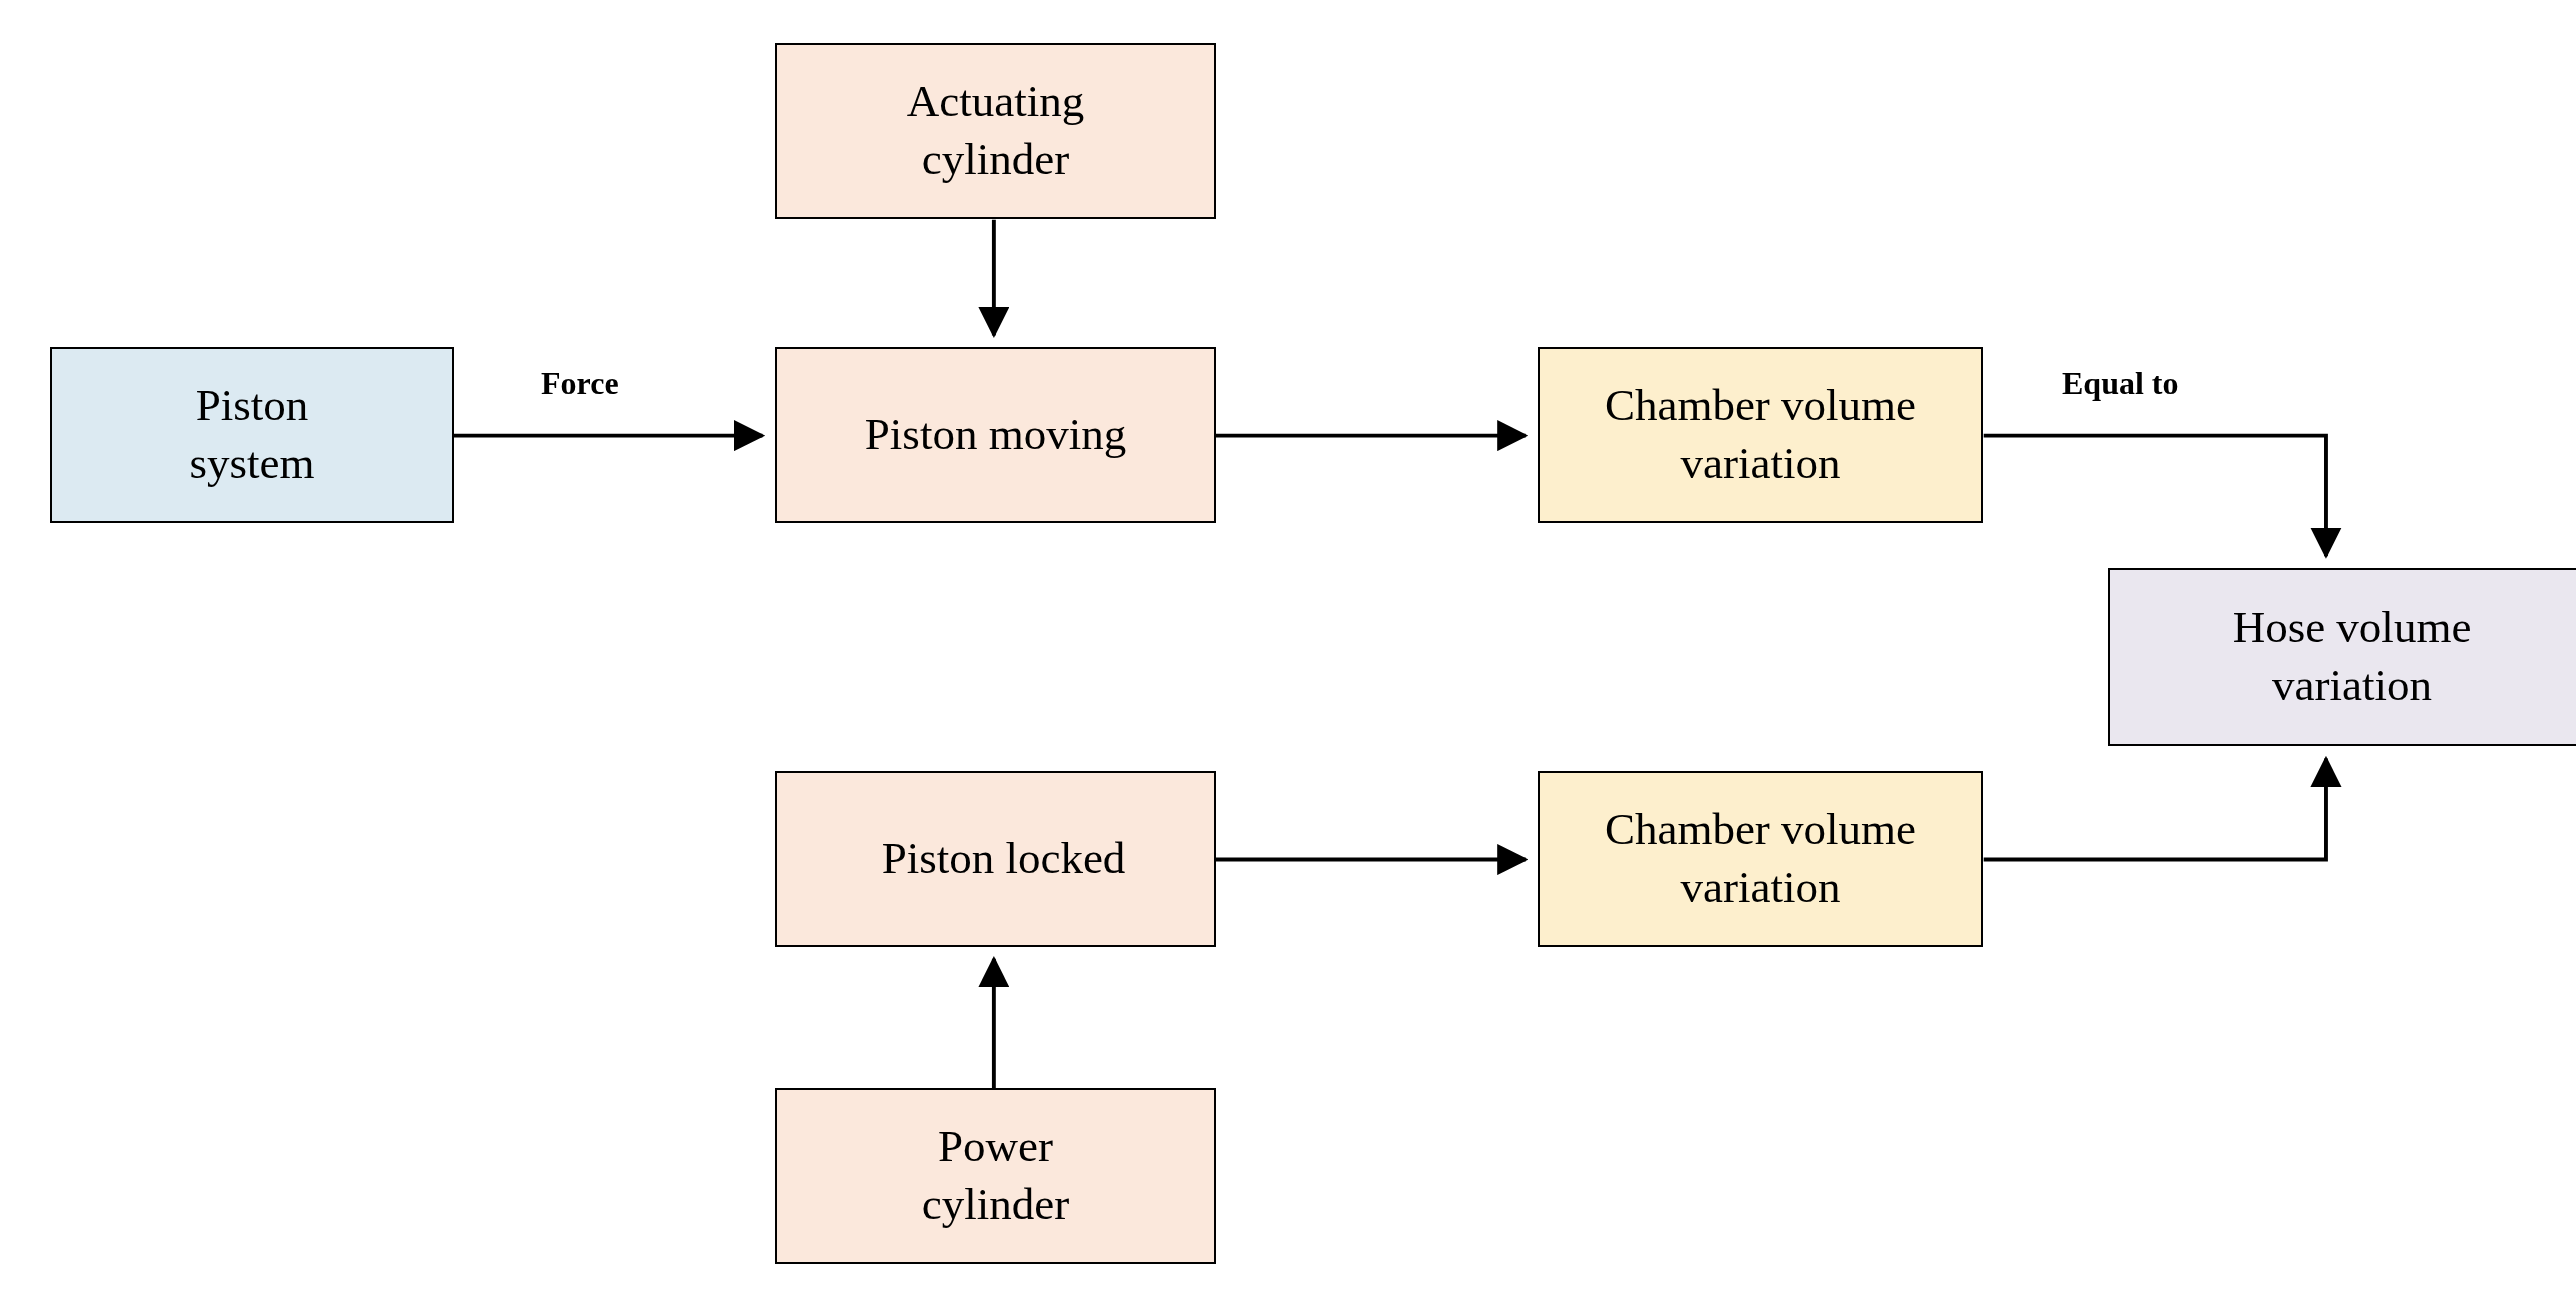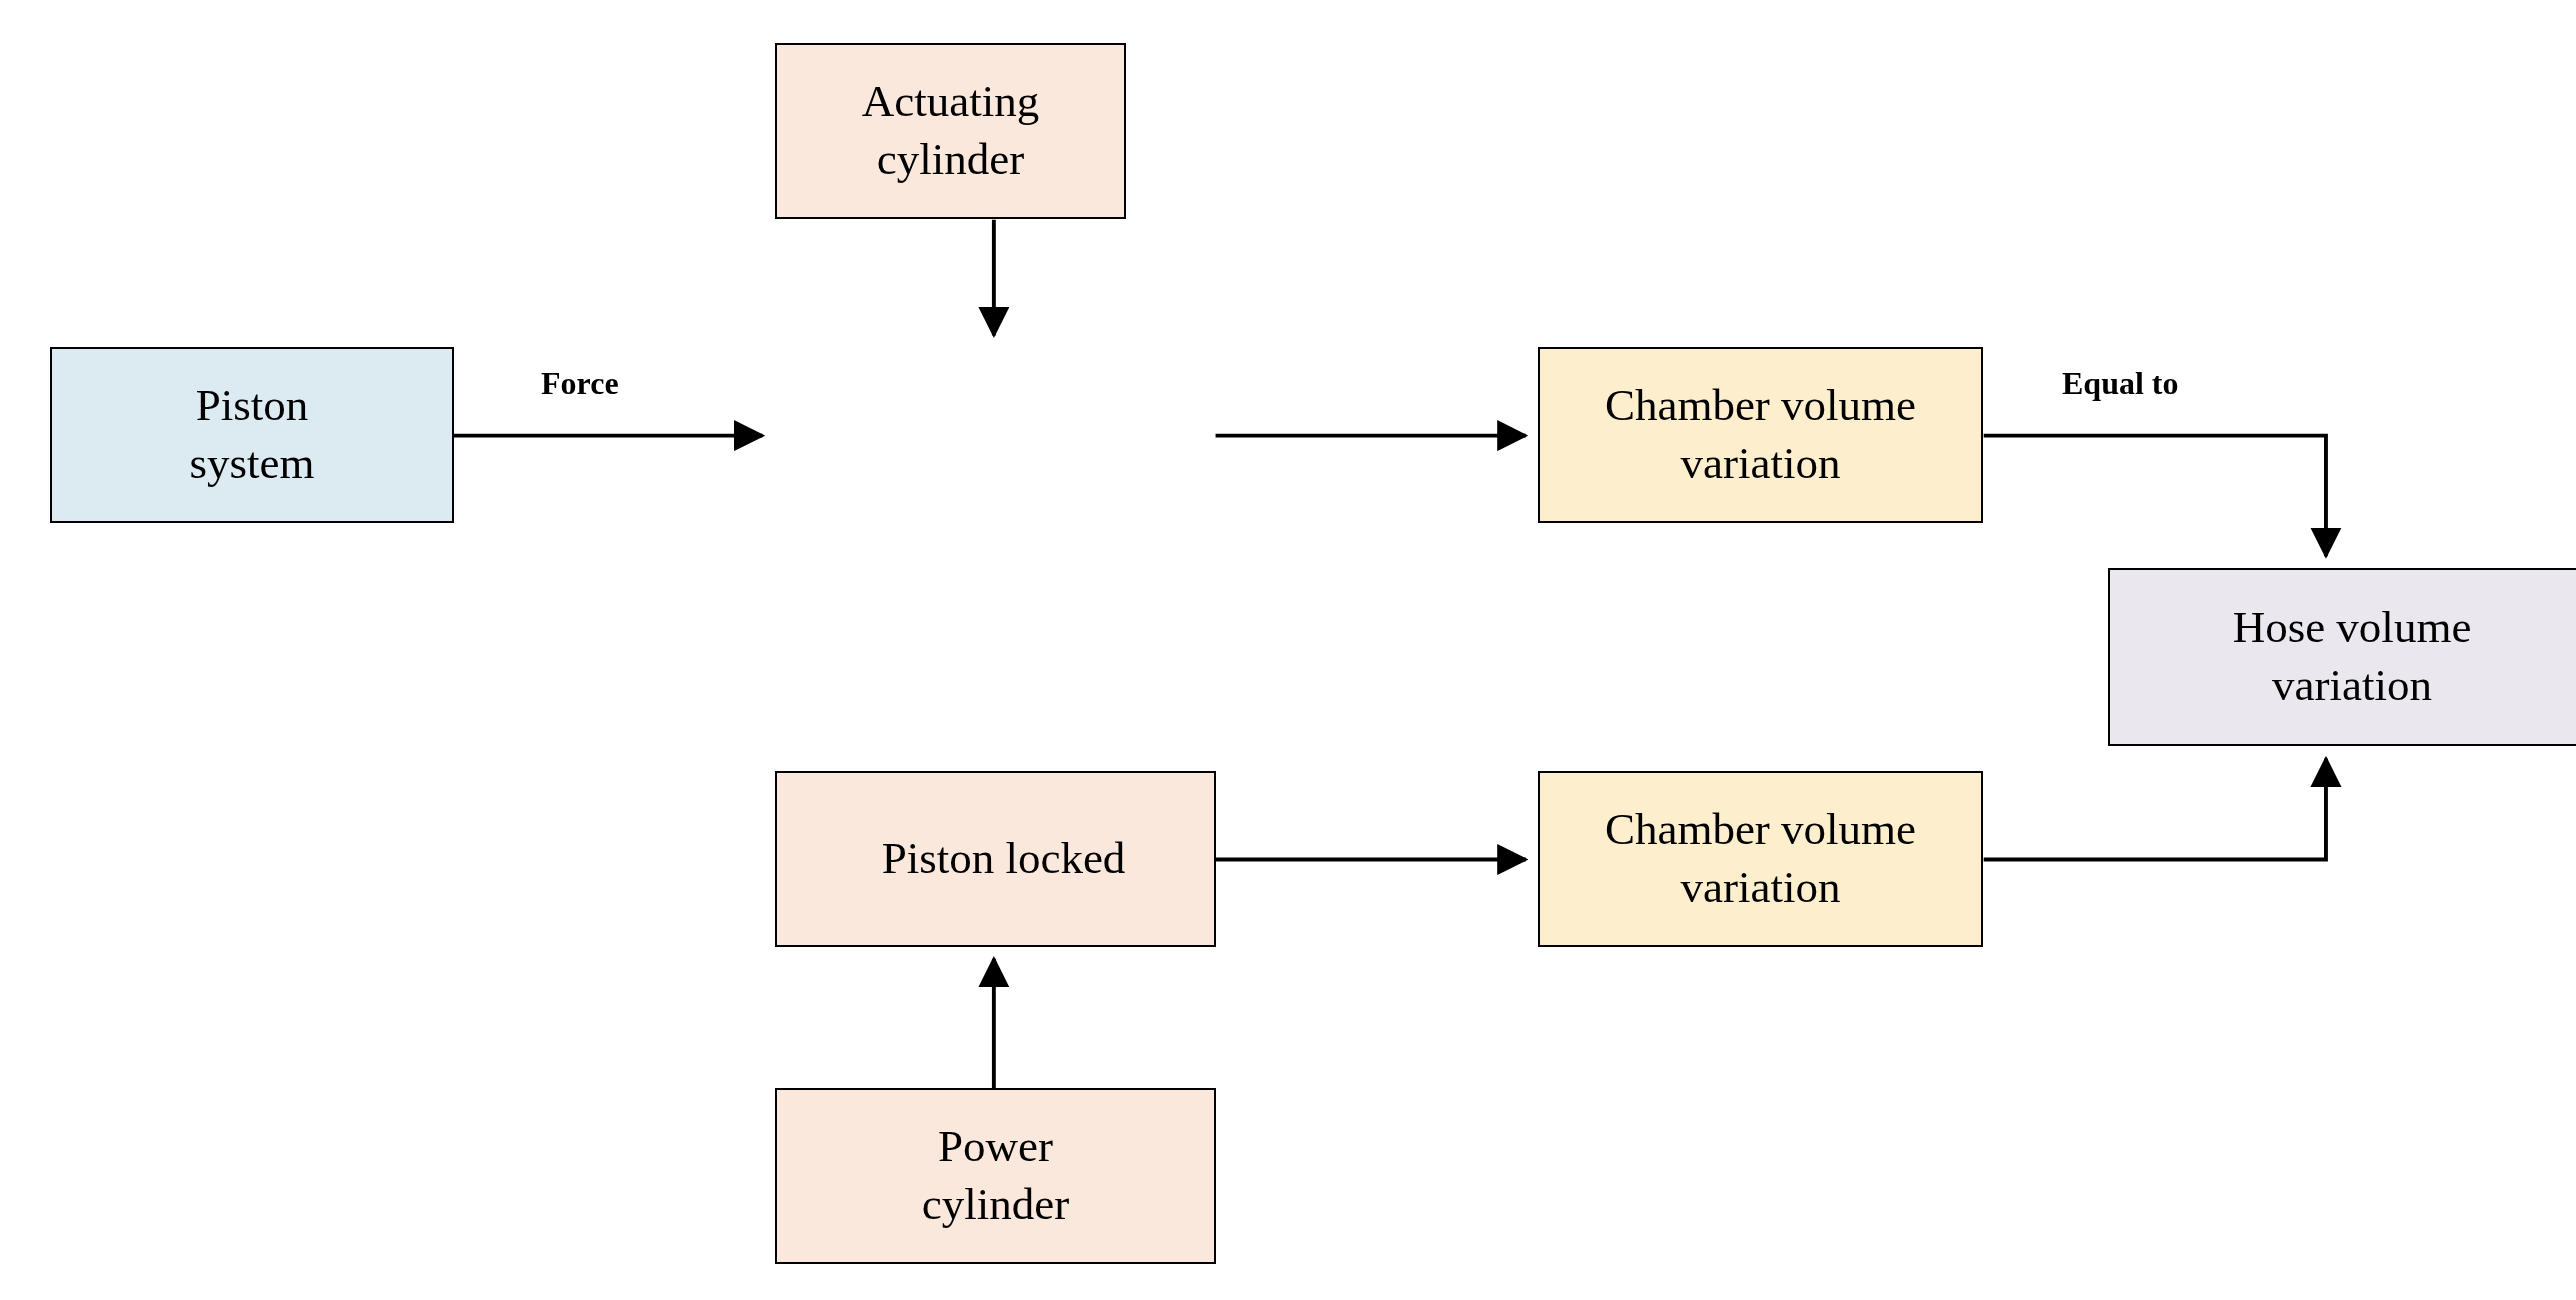--- a/index.html
+++ b/index.html
@@ -71,23 +71,24 @@
       <path marker-end="url(#arrow-down)" d="M 2040 448 L 2392 448 L 2392 572"></path>
       <path marker-end="url(#arrow-up)" d="M 1022 1119 L 1022 986"></path>
       <path marker-end="url(#arrow-right)" d="M 1250 884 L 1569 884"></path>
       <path marker-end="url(#arrow-up)" d="M 2040 884 L 2392 884 L 2392 780"></path>
     </g>
   </svg>
 
   <div class="node" id="n0" style="left: 50px; top: 347px; width: 404px; height: 176px; background: rgb(220, 234, 242);">Piston
 system</div>
 
-  <div class="node" id="n1" style="left: 775px; top: 43px; width: 351px; height: 176px; background: rgb(251, 232, 220);">Actuating
+  <div class="node" id="n1" style="left: 775px; top: 43px; width: 441px; height: 176px; background: rgb(251, 232, 220);">Actuating
 cylinder</div>
 
+  <div class="node" id="n2" style="left: 775px; top: 347px; width: 441px; height: 176px; background: rgb(251, 232, 220);">Piston moving</div>
 
   <div class="node" id="n3" style="left: 1538px; top: 347px; width: 445px; height: 176px; background: rgb(253, 239, 205);">Chamber volume
 variation</div>
 
   <div class="node" id="n4" style="left: 2108px; top: 568px; width: 488px; height: 178px; background: rgb(234, 231, 239);">Hose volume
 variation</div>
 
   <div class="node" id="n5" style="left: 775px; top: 771px; width: 441px; height: 176px; background: rgb(251, 232, 220); padding-left: 16px;">Piston locked</div>
 
   <div class="node" id="n6" style="left: 1538px; top: 771px; width: 445px; height: 176px; background: rgb(253, 239, 205);">Chamber volume

